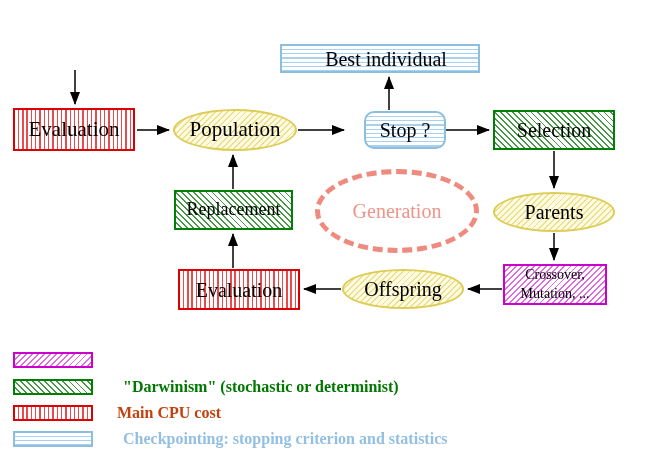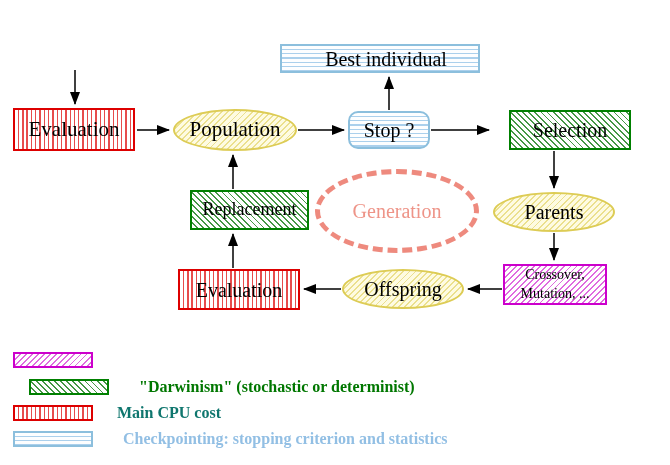--- a/index.html
+++ b/index.html
@@ -20,41 +20,40 @@
     border:2px solid #cc00cc;
     background:#ffffff repeating-linear-gradient(135deg, rgba(0,0,0,0) 0px, rgba(0,0,0,0) 3px, #df6bdf 3px, #df6bdf 4.3px);
   }
   .stripe-red{
     border:2px solid #dd0000;
     background:#ffffff repeating-linear-gradient(90deg, rgba(0,0,0,0) 0px, rgba(0,0,0,0) 2.9px, #e74c4c 2.9px, #e74c4c 4.3px);
   }
   .hatch-green{
     border:2px solid #008000;
     background:#ffffff repeating-linear-gradient(45deg, rgba(0,0,0,0) 0px, rgba(0,0,0,0) 3px, #459745 3px, #459745 4.3px);
-    margin-left:16px;
   }
   .lines-cyan{
     border:2px solid #8cbfdd;
     background:#fdfeff repeating-linear-gradient(180deg, rgba(0,0,0,0) 0px, rgba(0,0,0,0) 3px, #abd0ec 3px, #abd0ec 4.2px);
   }
   .ellipse-yellow{
     border:2px solid #ddcc55;border-radius:50%;
     background:#fefbe2 repeating-linear-gradient(135deg, rgba(0,0,0,0) 0px, rgba(0,0,0,0) 3px, #ebe08e 3px, #ebe08e 4.3px);
   }
   .generation{
     border:5px dashed #ee8a7e;border-radius:50%;color:#ee9488;background:transparent;align-items:center;
   }
   .rounded{border-radius:10px;}
   .legend-row{position:absolute;display:flex;align-items:center;}
   .legend-swatch{box-sizing:border-box;width:80px;height:16px;flex:0 0 auto;}
   .legend-text{margin-left:30px;font-size:16px;font-weight:bold;white-space:nowrap;}
   .c-magenta{color:#cc00cc;}
   .c-gold{color:#ddb520;margin-left:9px;}
   .c-green{color:#007700;}
-  .c-red{color:#0f766e;margin-left:24px;}
+  .c-red{color:#c2410c;margin-left:24px;}
   .c-cyan{color:#92bfe4;}
 </style>
 </head>
 <body>
 
 <div class="canvas">
 
   <svg class="arrows" viewBox="0 0 670 465" xmlns="http://www.w3.org/2000/svg">
     <defs>
       <marker id="ah" markerUnits="userSpaceOnUse" markerWidth="13" markerHeight="10" refX="12" refY="5" orient="auto">
@@ -80,21 +79,21 @@
   </div>
 
   <div class="node ellipse-yellow f21" style="left:173px;top:109px;width:124px;height:42px;">
     <span>Population</span>
   </div>
 
   <div class="node lines-cyan f20" style="left:280px;top:44px;width:200px;height:29px;padding-left:12px;">
     <span>Best individual</span>
   </div>
 
-  <div class="node lines-cyan rounded f20" style="left:348px;top:111px;width:82px;height:38px;">
+  <div class="node lines-cyan rounded f20" style="left:364px;top:111px;width:82px;height:38px;">
     <span>Stop ?</span>
   </div>
 
   <div class="node hatch-green f20" style="left:493px;top:110px;width:122px;height:40px;">
     <span>Selection</span>
   </div>
 
   <div class="node ellipse-yellow f20" style="left:493px;top:192px;width:122px;height:40px;">
     <span>Parents</span>
   </div>

